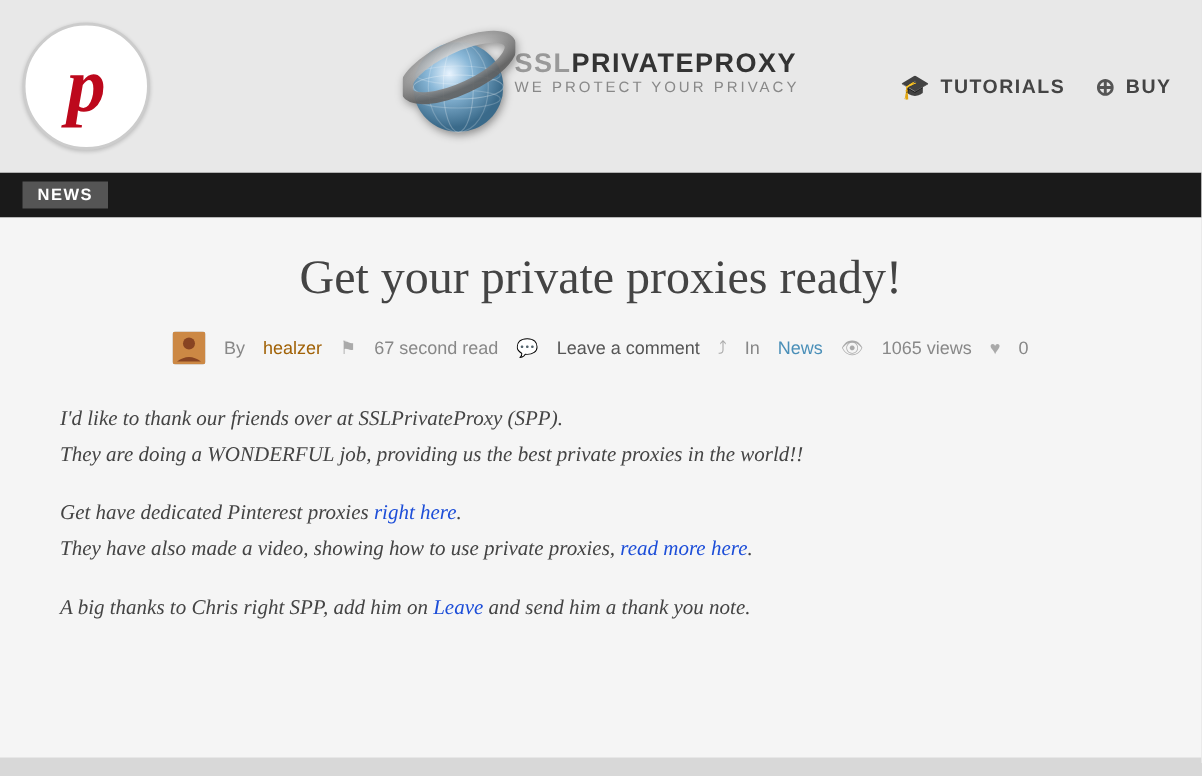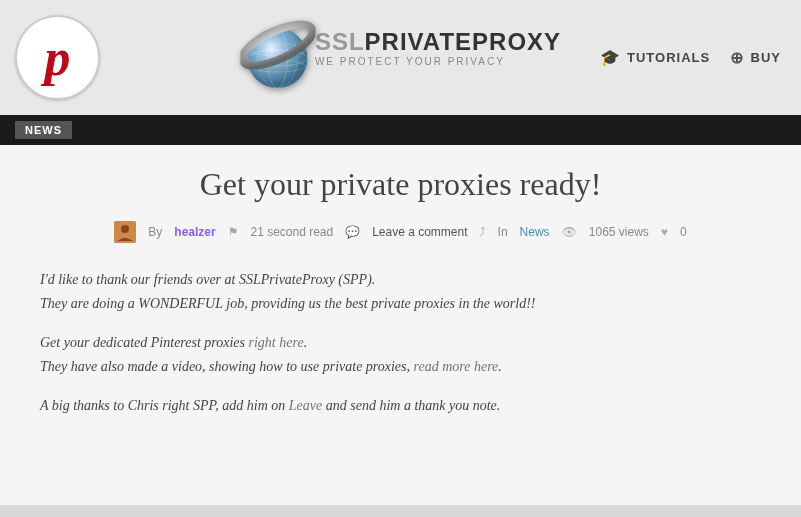--- a/index.html
+++ b/index.html
@@ -60,21 +60,21 @@
       position: relative;
     }
 
     .ssl-text-block {
       display: flex;
       flex-direction: column;
       justify-content: center;
     }
 
     .ssl-title {
-      font-size: 24px;
+      font-size: 18px;
       font-weight: bold;
       font-family: Arial, sans-serif;
       letter-spacing: 1px;
     }
 
     .ssl-title .ssl-part {
       color: #999;
     }
 
     .ssl-title .private-part {
@@ -171,22 +171,22 @@
       border-radius: 2px;
       display: inline-flex;
       align-items: center;
       justify-content: center;
       font-size: 10px;
       color: #666;
       overflow: hidden;
     }
 
     .meta-author {
-      color: #8b5cf6;
-      font-weight: bold;
+      color: #a16207;
+      font-weight: normal;
     }
 
     .meta-book-icon {
       color: #aaa;
       font-size: 12px;
     }
 
     .meta-comment-icon {
       color: #aaa;
     }
@@ -221,21 +221,21 @@
       font-family: Georgia, serif;
       line-height: 1.7;
     }
 
     .article-body p {
       margin-bottom: 15px;
       font-style: italic;
     }
 
     .article-body a {
-      color: #737373;
+      color: #1d4ed8;
       text-decoration: none;
     }
 
     
     .globe-svg {
       filter: drop-shadow(1px 2px 3px rgba(0,0,0,0.4));
     }
   </style>
 </head>
 <body>
@@ -306,38 +306,38 @@
     <div class="meta-avatar">
       <svg width="22" height="22" viewBox="0 0 22 22" xmlns="http://www.w3.org/2000/svg">
         <rect width="22" height="22" fill="#cc8844"></rect>
         <circle cx="11" cy="8" r="4" fill="#884422"></circle>
         <path d="M3 20 Q11 14 19 20" fill="#884422"></path>
       </svg>
     </div>
     <span>By</span>
     <span class="meta-author">healzer</span>
     <span class="meta-book-icon">⚑</span>
-    <span>21 second read</span>
+    <span>67 second read</span>
     <span class="meta-comment-icon">💬</span>
     <a class="meta-leave-comment">Leave a comment</a>
     <span class="meta-share-icon">⤴</span>
     <span>In</span>
     <a class="meta-news-link">News</a>
     <span class="meta-eye-icon">👁</span>
     <span>1065 views</span>
     <span class="meta-heart-icon">♥</span>
     <span>0</span>
   </div>
 
   <div class="article-body">
     <p>
       <span>I'd like to thank our friends over at SSLPrivateProxy (SPP).</span><br>
       <span>They are doing a WONDERFUL job, providing us the best private proxies in the world!!</span>
     </p>
     <p>
-      <span>Get your dedicated Pinterest proxies </span><a>right here</a>.<br>
+      <span>Get have dedicated Pinterest proxies </span><a>right here</a>.<br>
       <span>They have also made a video, showing how to use private proxies, </span><a>read more here</a>.
     </p>
     <p>
       <span>A big thanks to Chris right SPP, add him on </span><a>Leave</a><span> and send him a thank you note.</span>
     </p>
   </div>
 </div>
 
 </body></html>

